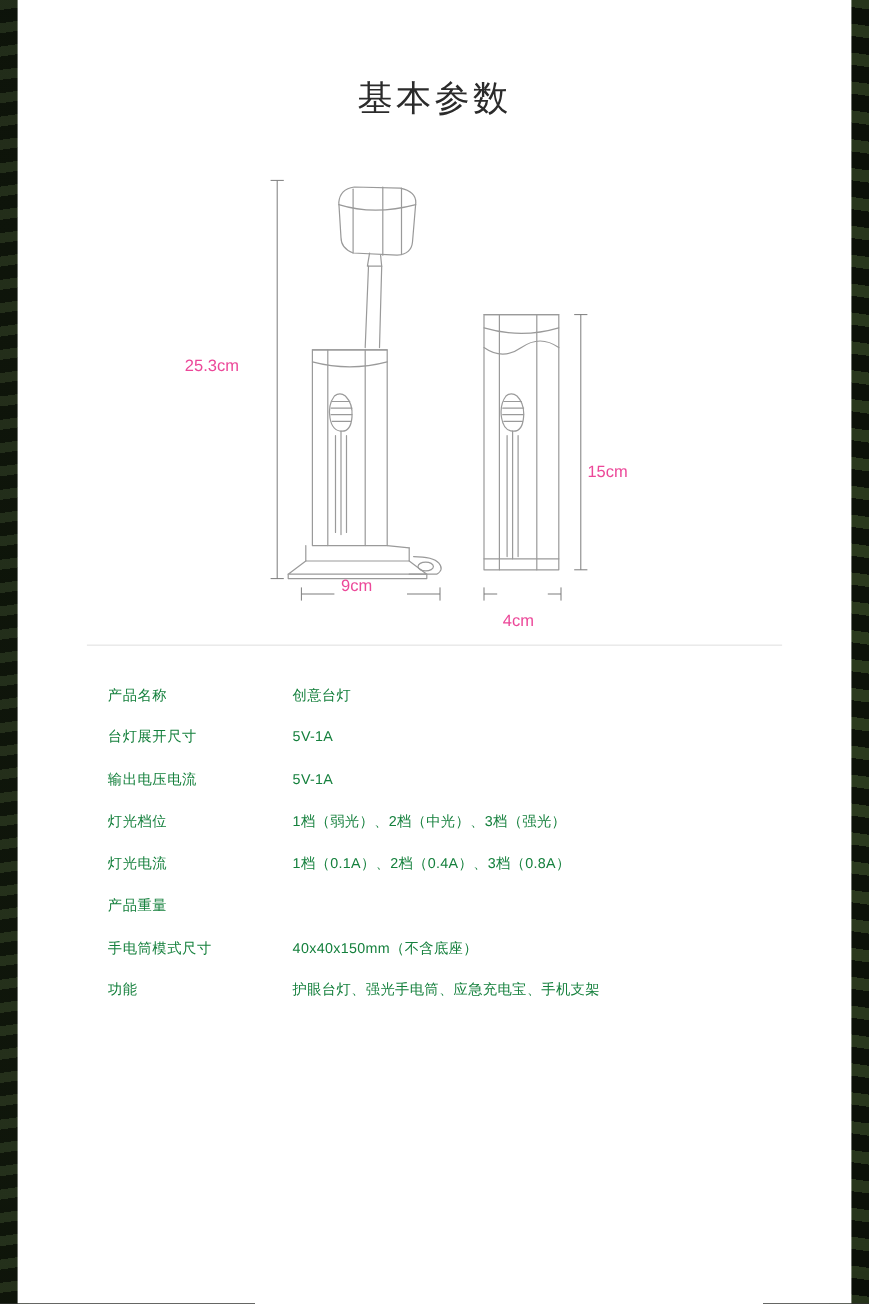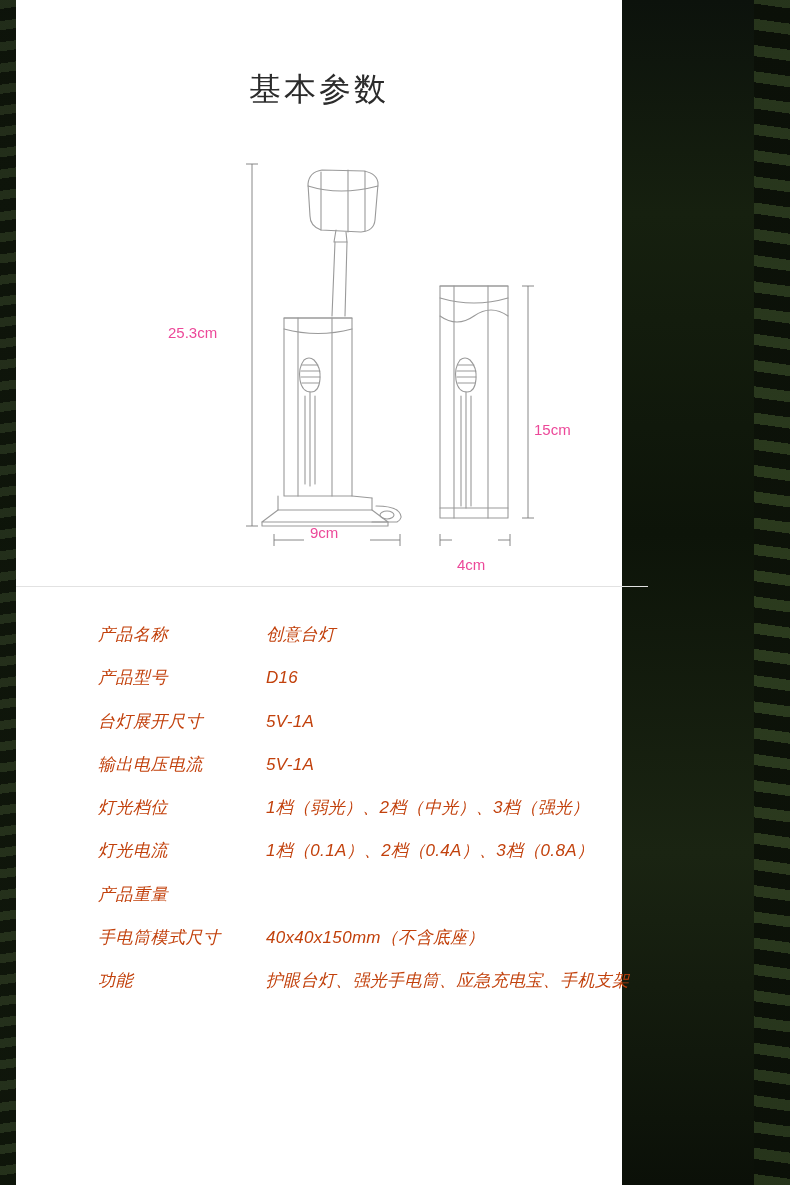--- a/index.html
+++ b/index.html
@@ -36,21 +36,21 @@
     right: 0; top: 0; bottom: 0; width: 36px;
     background:
       repeating-linear-gradient(8deg, rgba(48,64,34,.8) 0 11px, rgba(11,16,8,.92) 11px 26px),
       linear-gradient(180deg, #0b1007, #223015 55%, #0a0f06);
     opacity: .95;
   }
   .sheet {
     position: absolute;
     left: 16px;
     top: 0;
-    width: 606px;
+    width: 758px;
     height: 1185px;
     background: #ffffff;
   }
   .title {
     text-align: center;
     font-size: 32px;
     color: #2b2b2b;
     letter-spacing: 3px;
     padding-top: 68px;
     font-weight: 400;
@@ -77,25 +77,24 @@
     background: #e2e2e2;
     margin: 10px auto 0 auto;
   }
   .spec-table {
     margin: 26px 0 0 82px;
     border-collapse: collapse;
     width: 600px;
   }
   .spec-table td {
     padding: 11px 0;
-    font-size: 17px;
-    color: #c2410c;
+    font-size: 13px;
+    color: #15803d;
     vertical-align: top;
     line-height: 1.25;
-    font-style: italic;
   }
   .spec-label {
     width: 168px;
     color: #2e2e2e;
     letter-spacing: .5px;
   }
   .spec-value {
     color: #4a4a4a;
     letter-spacing: .3px;
   }
@@ -181,24 +180,20 @@
 
   <div class="divider"></div>
 
   <table class="spec-table">
     <tbody>
       <tr>
         <td class="spec-label">产品名称</td>
         <td class="spec-value">创意台灯</td>
       </tr>
       <tr>
-        <td class="spec-label">产品型号</td>
-        <td class="spec-value">D16</td>
-      </tr>
-      <tr>
         <td class="spec-label">台灯展开尺寸</td>
         <td class="spec-value">5V-1A</td>
       </tr>
       <tr>
         <td class="spec-label">输出电压电流</td>
         <td class="spec-value">5V-1A</td>
       </tr>
       <tr>
         <td class="spec-label">灯光档位</td>
         <td class="spec-value">1档（弱光）、2档（中光）、3档（强光）</td>

